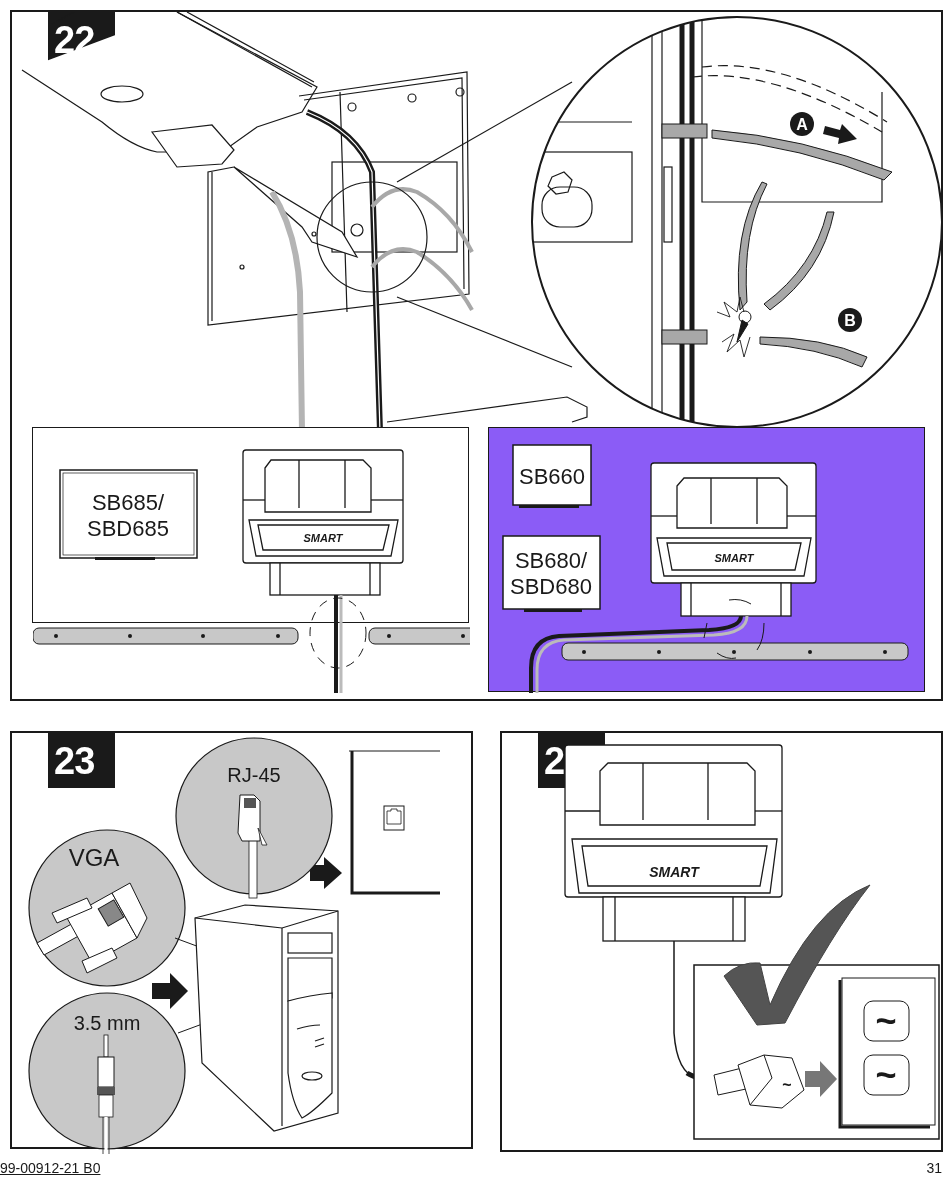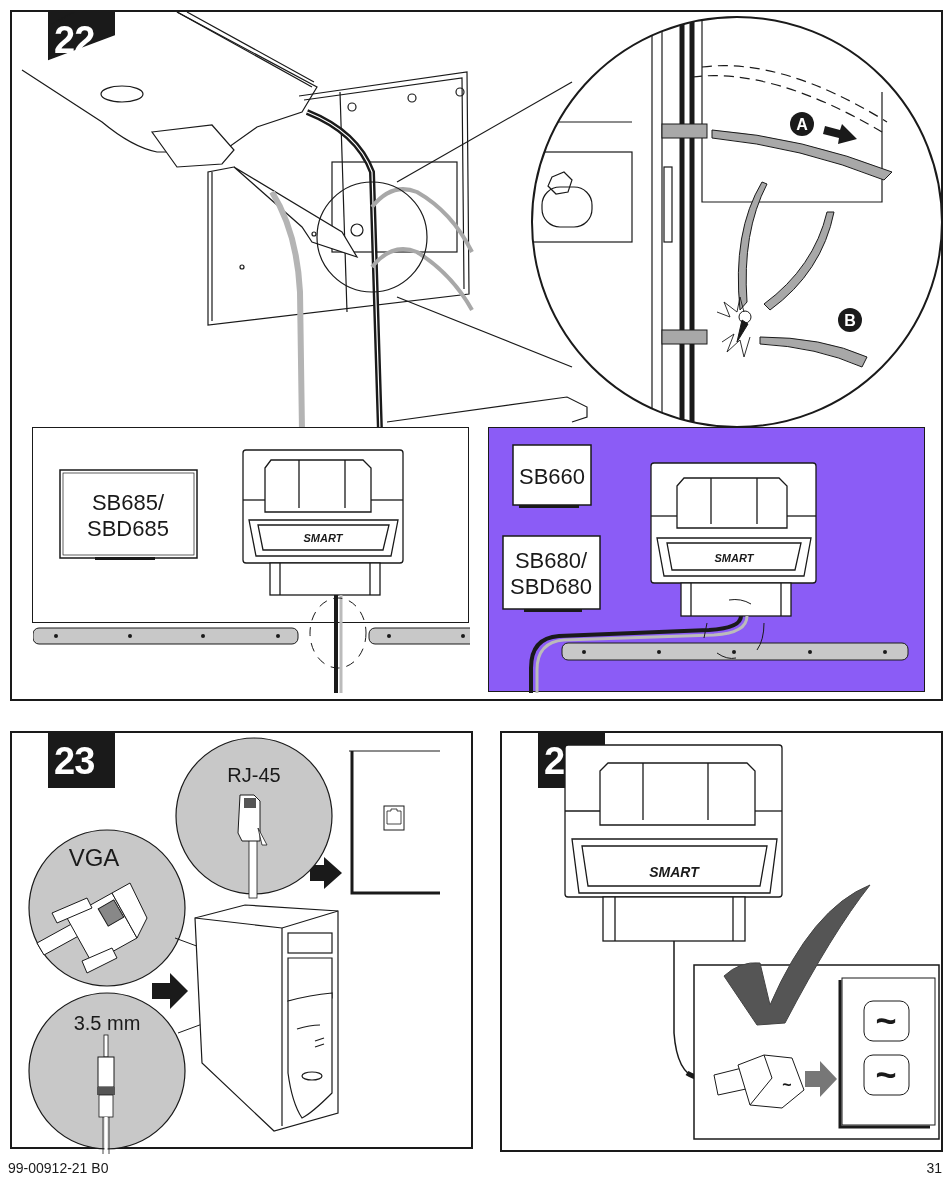--- a/index.html
+++ b/index.html
@@ -284,14 +284,14 @@
     <g stroke="#1a1a1a" stroke-width="1">
       <path d="M212 342 L240 335 L244 356 L216 362 Z" fill="#fff"></path>
       <path d="M236 332 L262 322 L290 325 L302 357 L280 375 L248 372 Z" fill="#fff"></path>
       <path d="M262 322 L270 345 L248 372" fill="none"></path>
     </g>
     <text class="lbl" x="285" y="357" text-anchor="middle" font-size="16" font-weight="bold">~</text>
     <path d="M303 338 L318 338 L318 328 L335 346 L318 364 L318 354 L303 354 Z" fill="#777"></path>
   </svg>
 </div>
 
-<div class="footer" style="left:8px;">99-00912-21 B0</div>
+<div class="footer" style="left:0;text-decoration:underline;">99-00912-21 B0</div>
 <div class="footer" style="right:8px;">31</div>
 
 </body></html>

